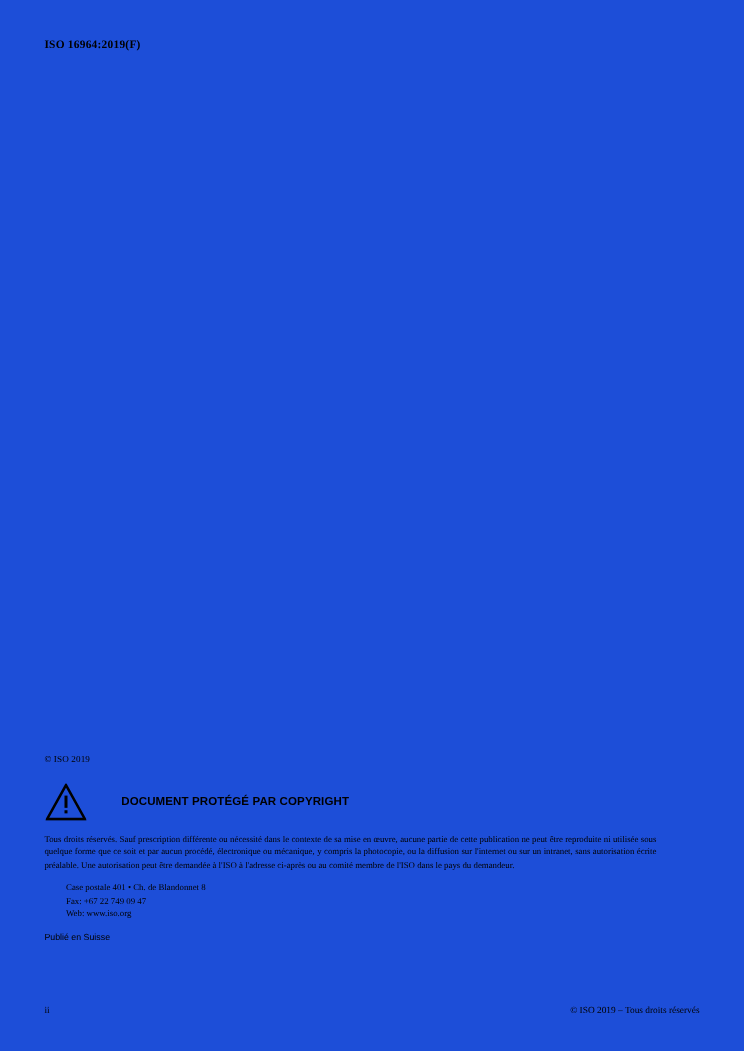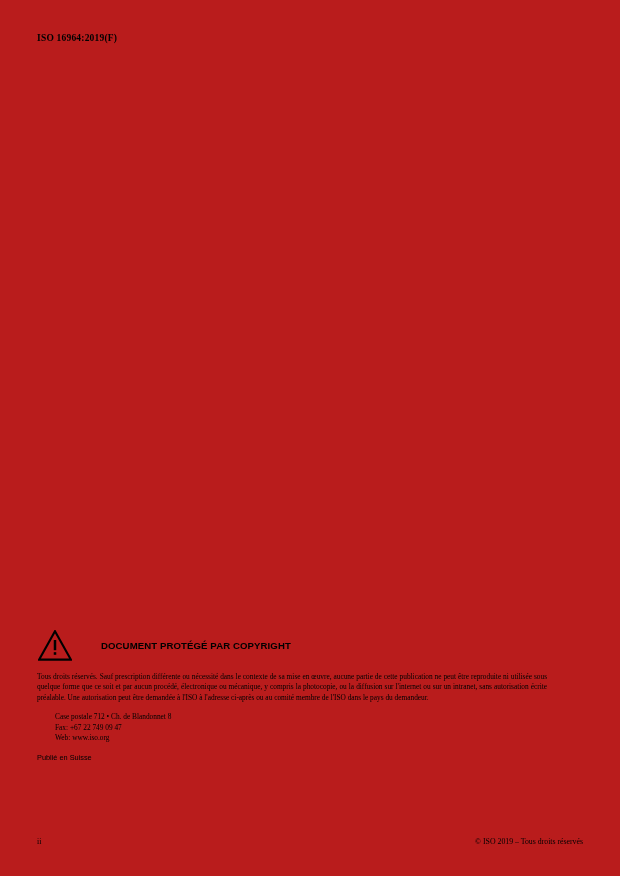--- a/index.html
+++ b/index.html
@@ -8,21 +8,21 @@
     background: #ffffff;
   }
   body {
     font-family: "Liberation Serif", serif;
     color: #000000;
   }
   .page {
     position: relative;
     width: 620px;
     height: 876px;
-    background: #b91c1c;
+    background: #1d4ed8;
     overflow: hidden;
     box-sizing: border-box;
     padding-left: 28px;
   }
   .header-ref {
     position: absolute;
     top: 33px;
     left: 37px;
     font-family: "Liberation Serif", serif;
     font-weight: bold;
@@ -103,36 +103,37 @@
 </style>
 </head>
 <body>
 
 <div class="page">
 
   <div class="header-ref">ISO 16964:2019(F)</div>
 
   <div class="copyright-block">
 
+    <p class="copyright-year">©  ISO 2019</p>
 
     <div class="protected-row">
       <span class="warning-icon">
         <svg viewBox="0 0 34 31" width="34" height="31" xmlns="http://www.w3.org/2000/svg">
           <path d="M17 1.2 L32.8 29.6 L1.2 29.6 Z" fill="none" stroke="#000000" stroke-width="2.1"></path>
           <rect x="15.75" y="10" width="2.5" height="10.2" fill="#000000"></rect>
           <rect x="15.75" y="22.2" width="2.5" height="2.6" fill="#000000"></rect>
         </svg>
       </span>
       <span class="protected-title">DOCUMENT PROTÉGÉ PAR COPYRIGHT</span>
     </div>
 
     <p class="legal-text">Tous droits réservés. Sauf prescription différente ou nécessité dans le contexte de sa mise en œuvre, aucune partie de cette publication ne peut être reproduite ni utilisée sous quelque forme que ce soit et par aucun procédé, électronique ou mécanique, y compris la photocopie, ou la diffusion sur l'internet ou sur un intranet, sans autorisation écrite préalable. Une autorisation peut être demandée à l'ISO à l'adresse ci-après ou au comité membre de l'ISO dans le pays du demandeur.</p>
 
     <div class="address-block">
-      <div>Case postale 712 • Ch. de Blandonnet 8</div>
+      <div>Case postale 401 • Ch. de Blandonnet 8</div>
       <div>Fax: +67 22 749 09 47</div>
       <div>Web: www.iso.org</div>
     </div>
 
     <div class="published">Publié en Suisse</div>
   </div>
 
   <div class="footer">
     <div class="footer-page">ii</div>
     <div class="footer-rights">© ISO 2019 – Tous droits réservés</div>

